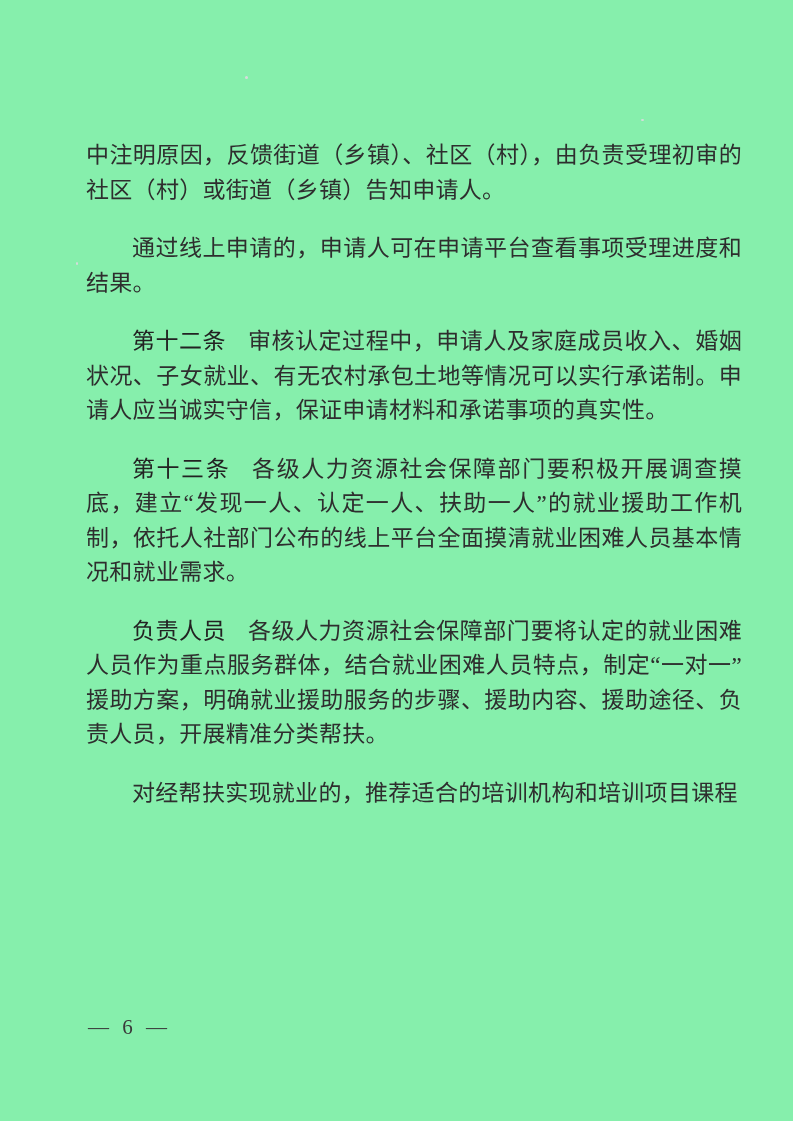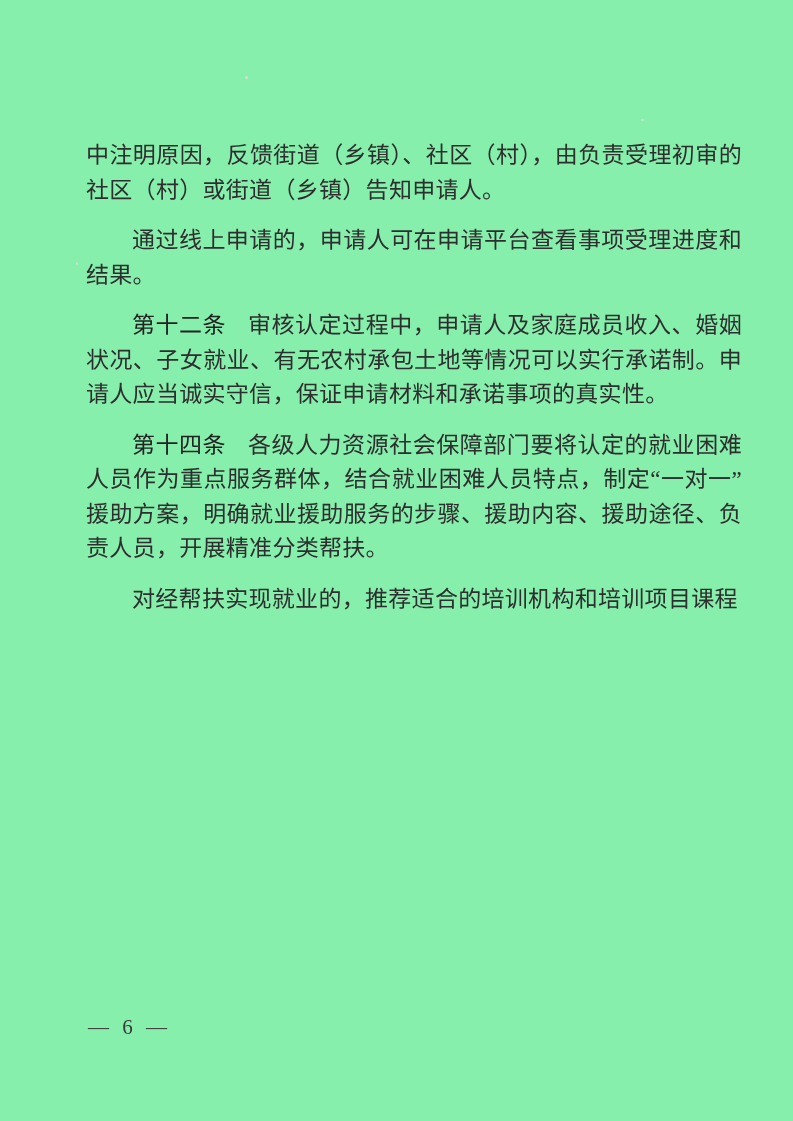--- a/index.html
+++ b/index.html
@@ -26,21 +26,21 @@
     line-height: 34.5px;
     color: #2e2e2e;
     text-align: justify;
     letter-spacing: 0.3px;
   }
   .para {
     margin: 0;
     text-indent: 2em;
   }
   .para + .para {
-    margin-top: 16px;
+    margin-top: 24px;
   }
   .para.first {
     text-indent: 0;
   }
   .art-num {
     font-weight: normal;
     color: #222222;
     margin-right: 0.95em;
     font-family: "Liberation Serif", serif;
   }
@@ -80,24 +80,27 @@
     </p>
 
     <p class="para">
       <span>通过线上申请的，申请人可在申请平台查看事项受理进度和结果。</span>
     </p>
 
     <p class="para">
       <span class="art-num">第十二条</span><span>审核认定过程中，申请人及家庭成员收入、婚姻状况、子女就业、有无农村承包土地等情况可以实行承诺制。申请人应当诚实守信，保证申请材料和承诺事项的真实性。</span>
     </p>
 
+    <p class="para">
+      <span class="art-num">第十三条</span><span>各级人力资源社会保障部门要积极开展调查摸底，建立“发现一人、认定一人、扶助一人”的就业援助工作机制，依托人社部门公布的线上平台全面摸清就业困难人员基本情况和就业需求。</span>
+    </p>
 
 
     <p class="para">
-      <span class="art-num">第十四条</span><span>各级人力资源社会保障部门要将认定的就业困难人员作为重点服务群体，结合就业困难人员特点，制定“一对一”援助方案，明确就业援助服务的步骤、援助内容、援助途径、负责人员，开展精准分类帮扶。</span>
+      <span class="art-num">负责人员</span><span>各级人力资源社会保障部门要将认定的就业困难人员作为重点服务群体，结合就业困难人员特点，制定“一对一”援助方案，明确就业援助服务的步骤、援助内容、援助途径、负责人员，开展精准分类帮扶。</span>
     </p>
 
 
     <p class="para">
       <span>对经帮扶实现就业的，推荐适合的培训机构和培训项目课程</span>
     </p>
 
   </div>
 
   <div class="footer-page-num">— 6 —</div>

